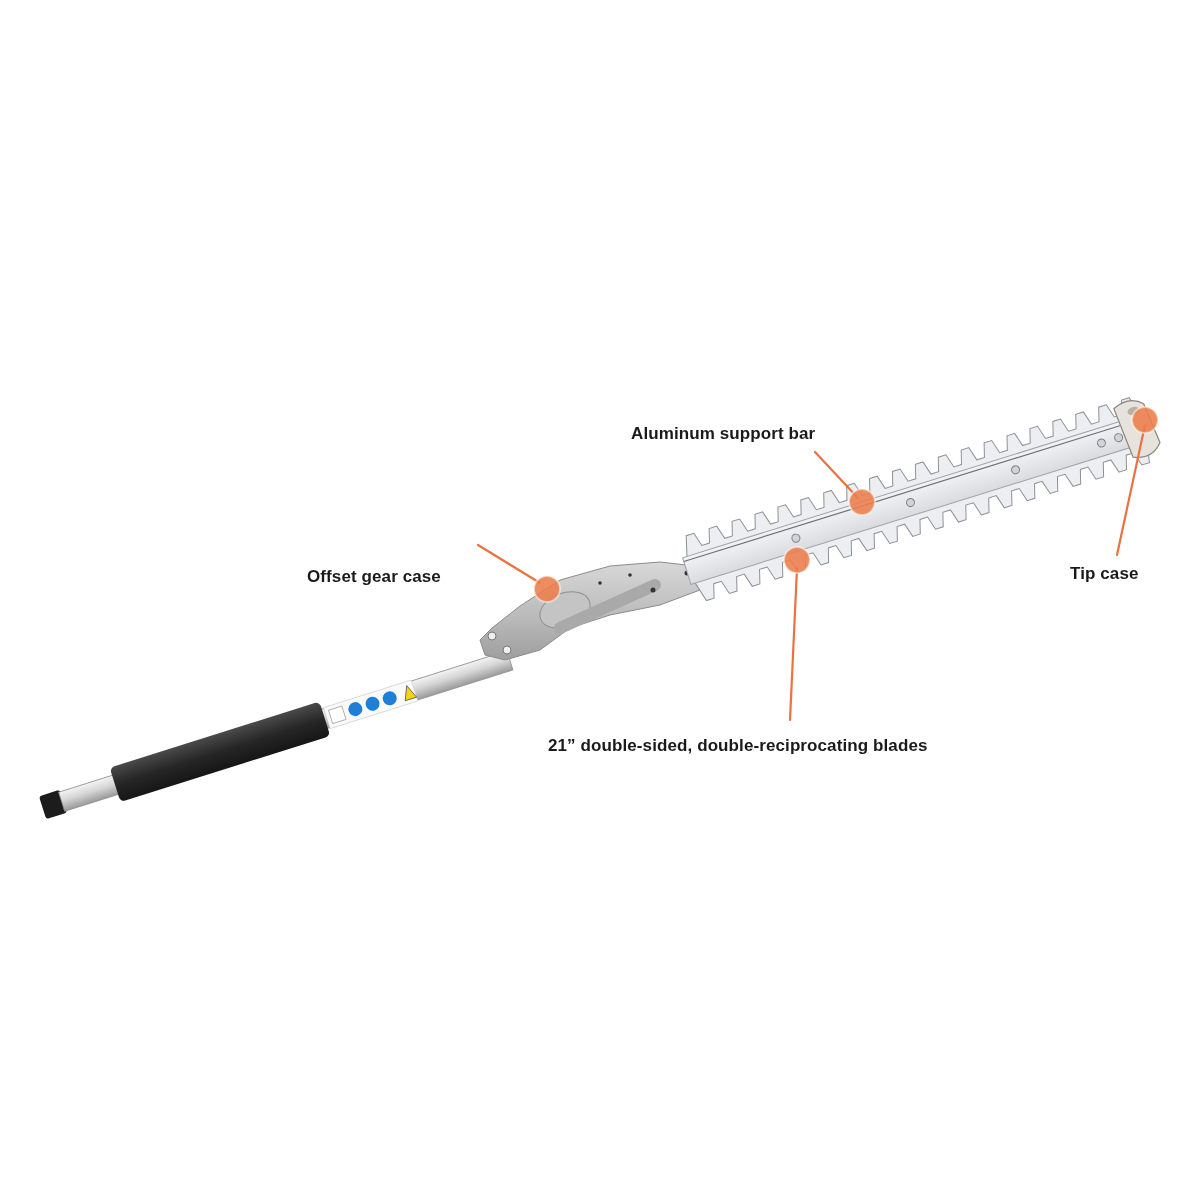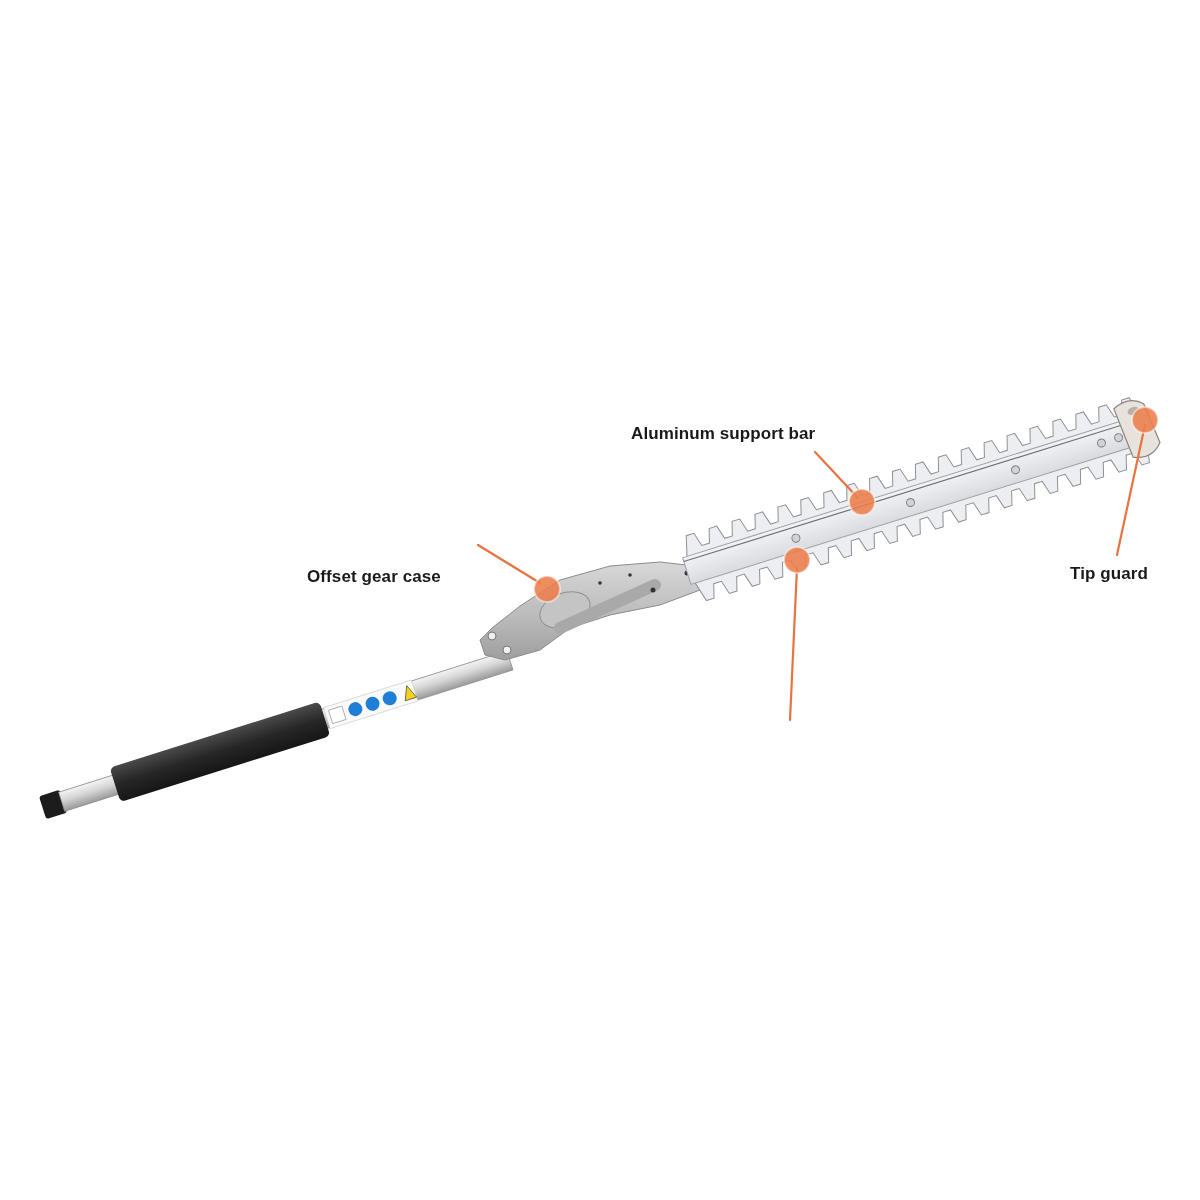--- a/index.html
+++ b/index.html
@@ -105,14 +105,15 @@
     <g fill="#ec7d4a" fill-opacity="0.88" stroke="#ffffff" stroke-opacity="0.5" stroke-width="2">
       <circle cx="862" cy="502" r="13"></circle>
       <circle cx="547" cy="589" r="13"></circle>
       <circle cx="1145" cy="420" r="13"></circle>
       <circle cx="797" cy="560" r="13"></circle>
     </g>
   </svg>
 
   <div class="label" id="lbl-aluminum">Aluminum support bar</div>
   <div class="label" id="lbl-gear">Offset gear case</div>
-  <div class="label" id="lbl-tip">Tip guard</div>
+  <div class="label" id="lbl-tip">Tip case</div>
+  <div class="label" id="lbl-blades">21” double-sided, double-reciprocating blades</div>
 </div>
 
 </body></html>

